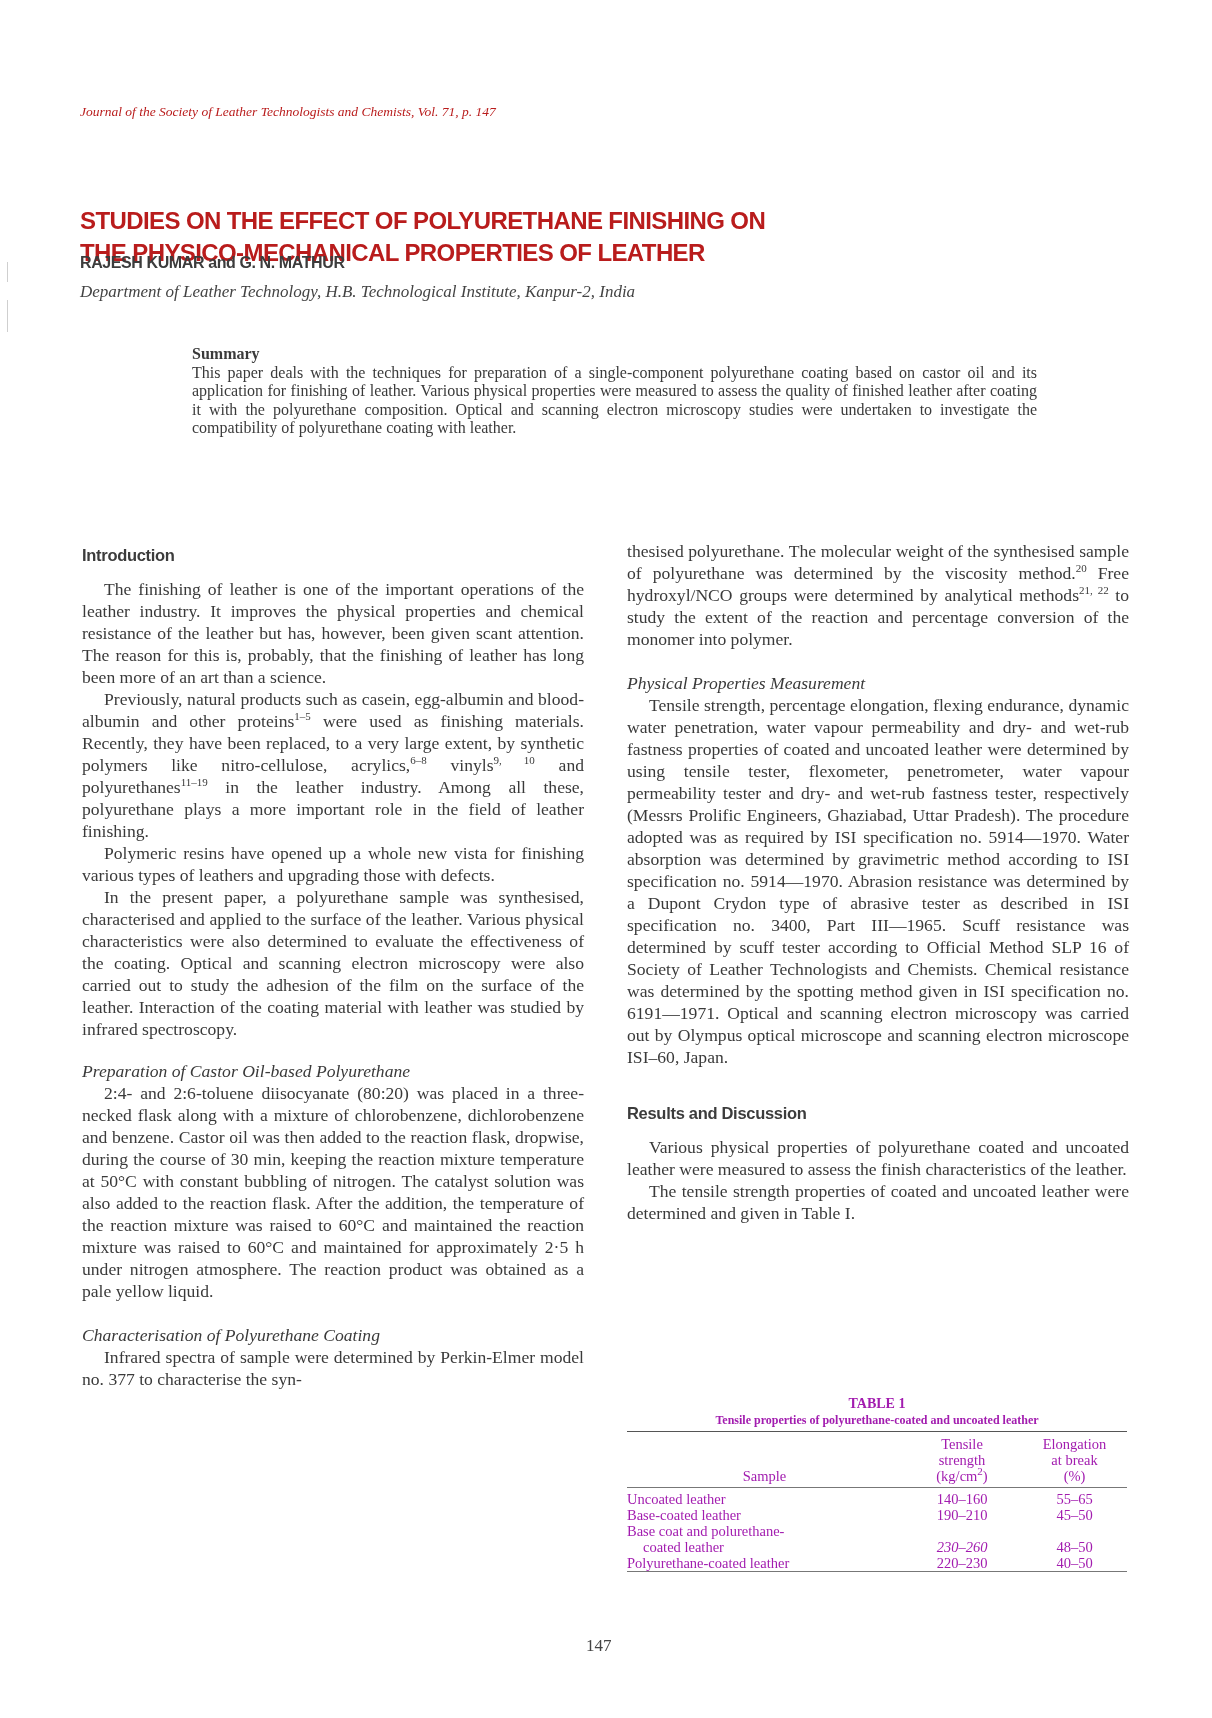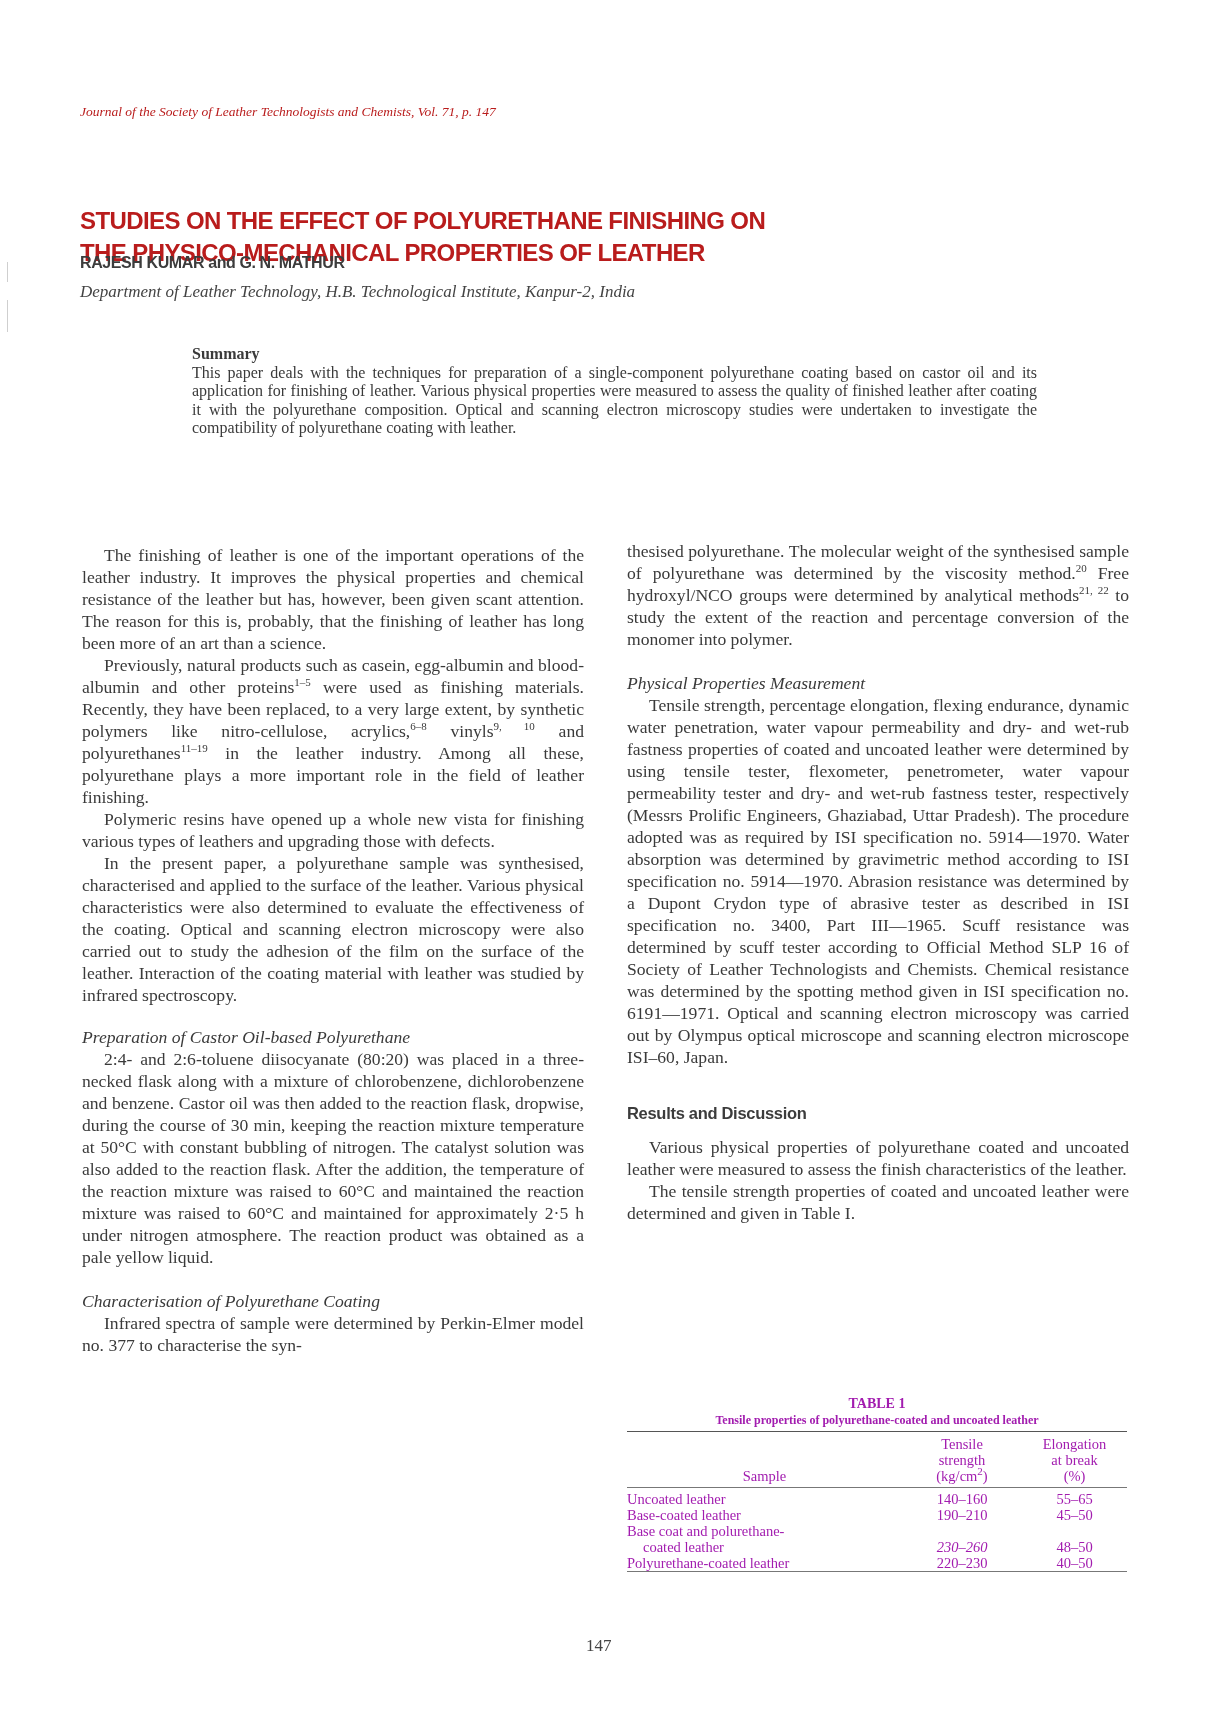--- a/index.html
+++ b/index.html
@@ -93,20 +93,21 @@
 
 <div class="authors">RAJESH KUMAR and G. N. MATHUR</div>
 <div class="affiliation">Department of Leather Technology, H.B. Technological Institute, Kanpur-2, India</div>
 
 <div class="summary">
   <span class="head">Summary</span>
   <p>This paper deals with the techniques for preparation of a single-component polyurethane coating based on castor oil and its application for finishing of leather. Various physical properties were measured to assess the quality of finished leather after coating it with the polyurethane composition. Optical and scanning electron microscopy studies were undertaken to investigate the compatibility of polyurethane coating with leather.</p>
 </div>
 
 <div class="col left">
+  <div class="sec-head">Introduction</div>
   <p>The finishing of leather is one of the important operations of the leather industry. It improves the physical properties and chemical resistance of the leather but has, however, been given scant attention. The reason for this is, probably, that the finishing of leather has long been more of an art than a science.</p>
   <p><span>Previously, natural products such as casein, egg-albumin and blood-albumin and other proteins</span><sup>1–5</sup><span> were used as finishing materials. Recently, they have been replaced, to a very large extent, by synthetic polymers like nitro-cellulose, acrylics,</span><sup>6–8</sup><span> vinyls</span><sup>9, 10</sup><span> and polyurethanes</span><sup>11–19</sup><span> in the leather industry. Among all these, polyurethane plays a more important role in the field of leather finishing.</span></p>
   <p>Polymeric resins have opened up a whole new vista for finishing various types of leathers and upgrading those with defects.</p>
   <p>In the present paper, a polyurethane sample was synthesised, characterised and applied to the surface of the leather. Various physical characteristics were also determined to evaluate the effectiveness of the coating. Optical and scanning electron microscopy were also carried out to study the adhesion of the film on the surface of the leather. Interaction of the coating material with leather was studied by infrared spectroscopy.</p>
 
   <div class="gap-l"></div>
   <div class="sub-head">Preparation of Castor Oil-based Polyurethane</div>
   <p>2:4- and 2:6-toluene diisocyanate (80:20) was placed in a three-necked flask along with a mixture of chlorobenzene, dichlorobenzene and benzene. Castor oil was then added to the reaction flask, dropwise, during the course of 30 min, keeping the reaction mixture temperature at 50°C with constant bubbling of nitrogen. The catalyst solution was also added to the reaction flask. After the addition, the temperature of the reaction mixture was raised to 60°C and maintained the reaction mixture was raised to 60°C and maintained for approximately 2·5 h under nitrogen atmosphere. The reaction product was obtained as a pale yellow liquid.</p>
 
   <div class="gap-m"></div>

